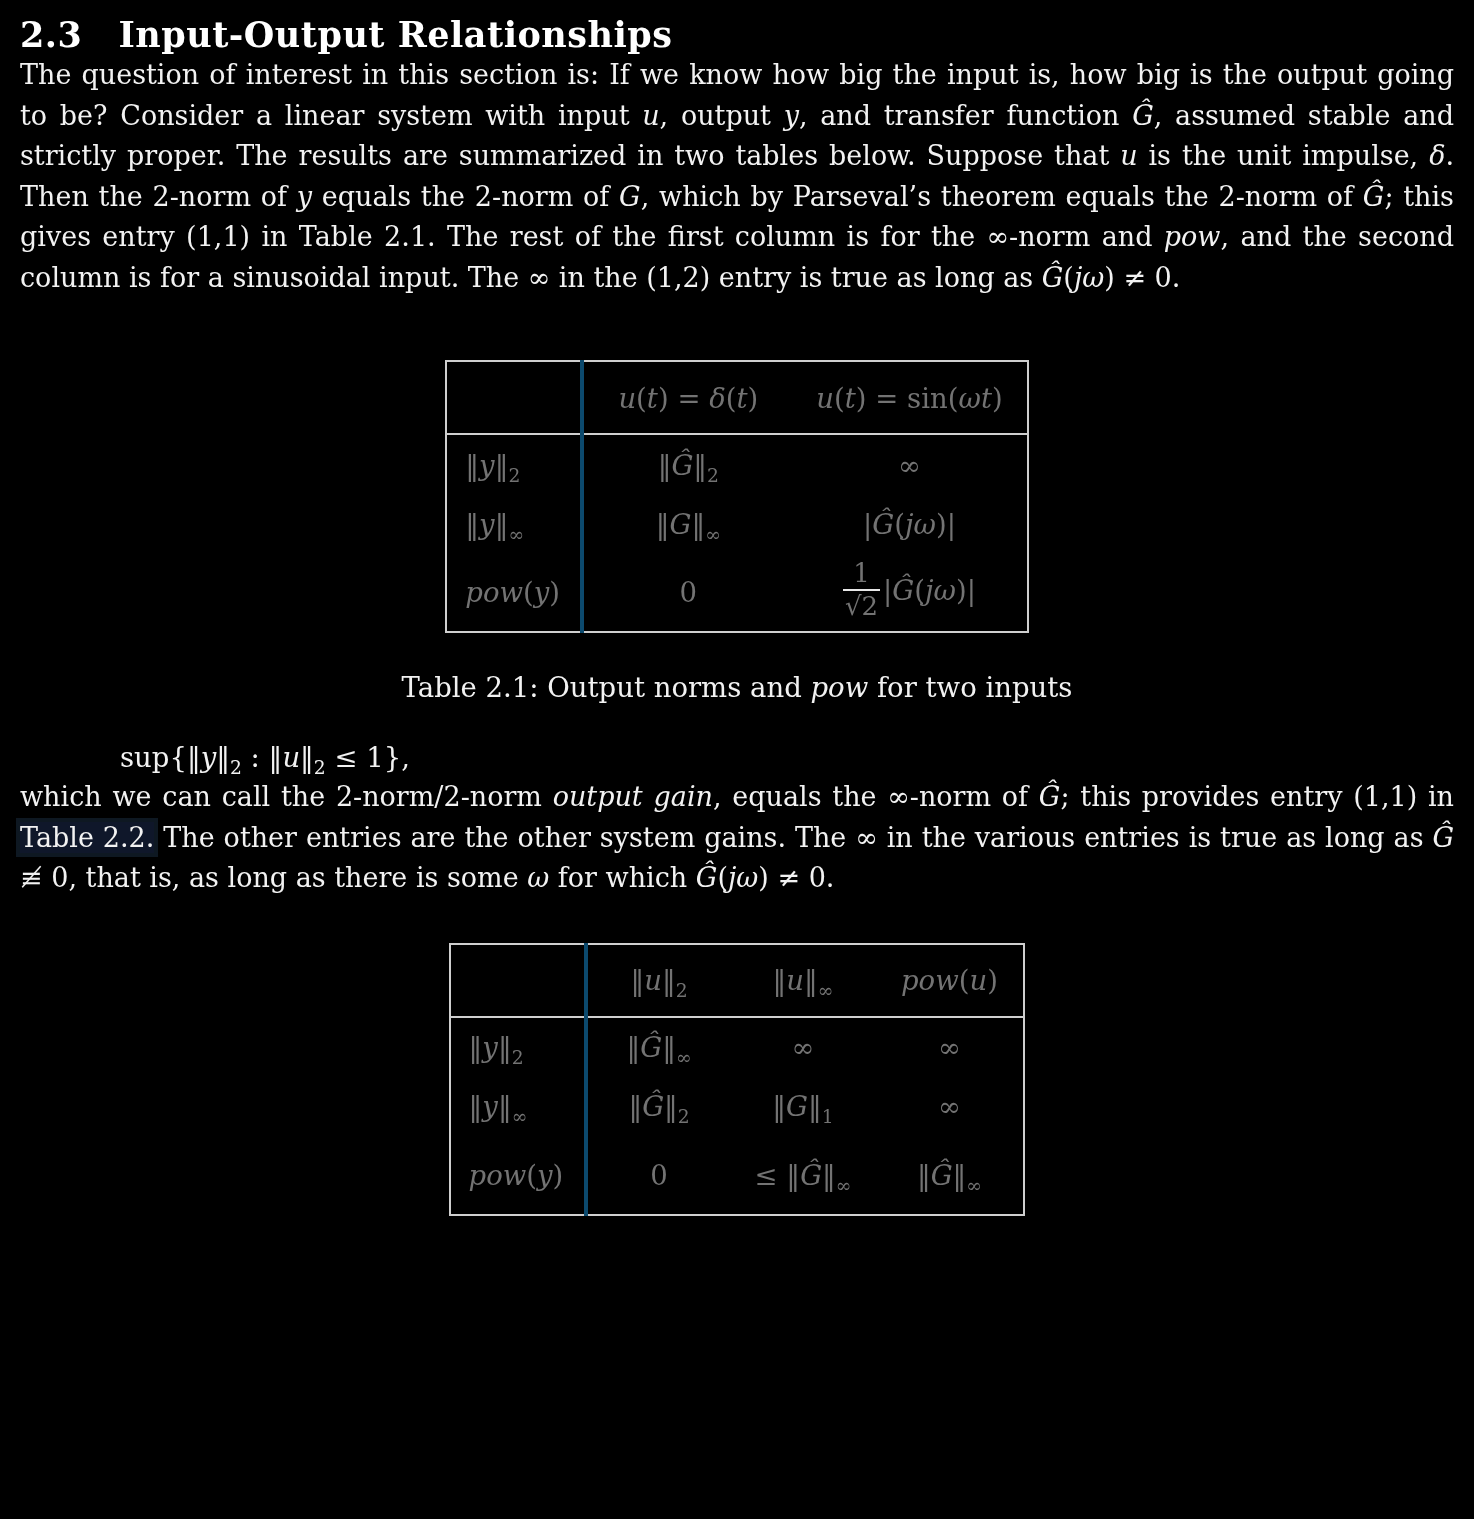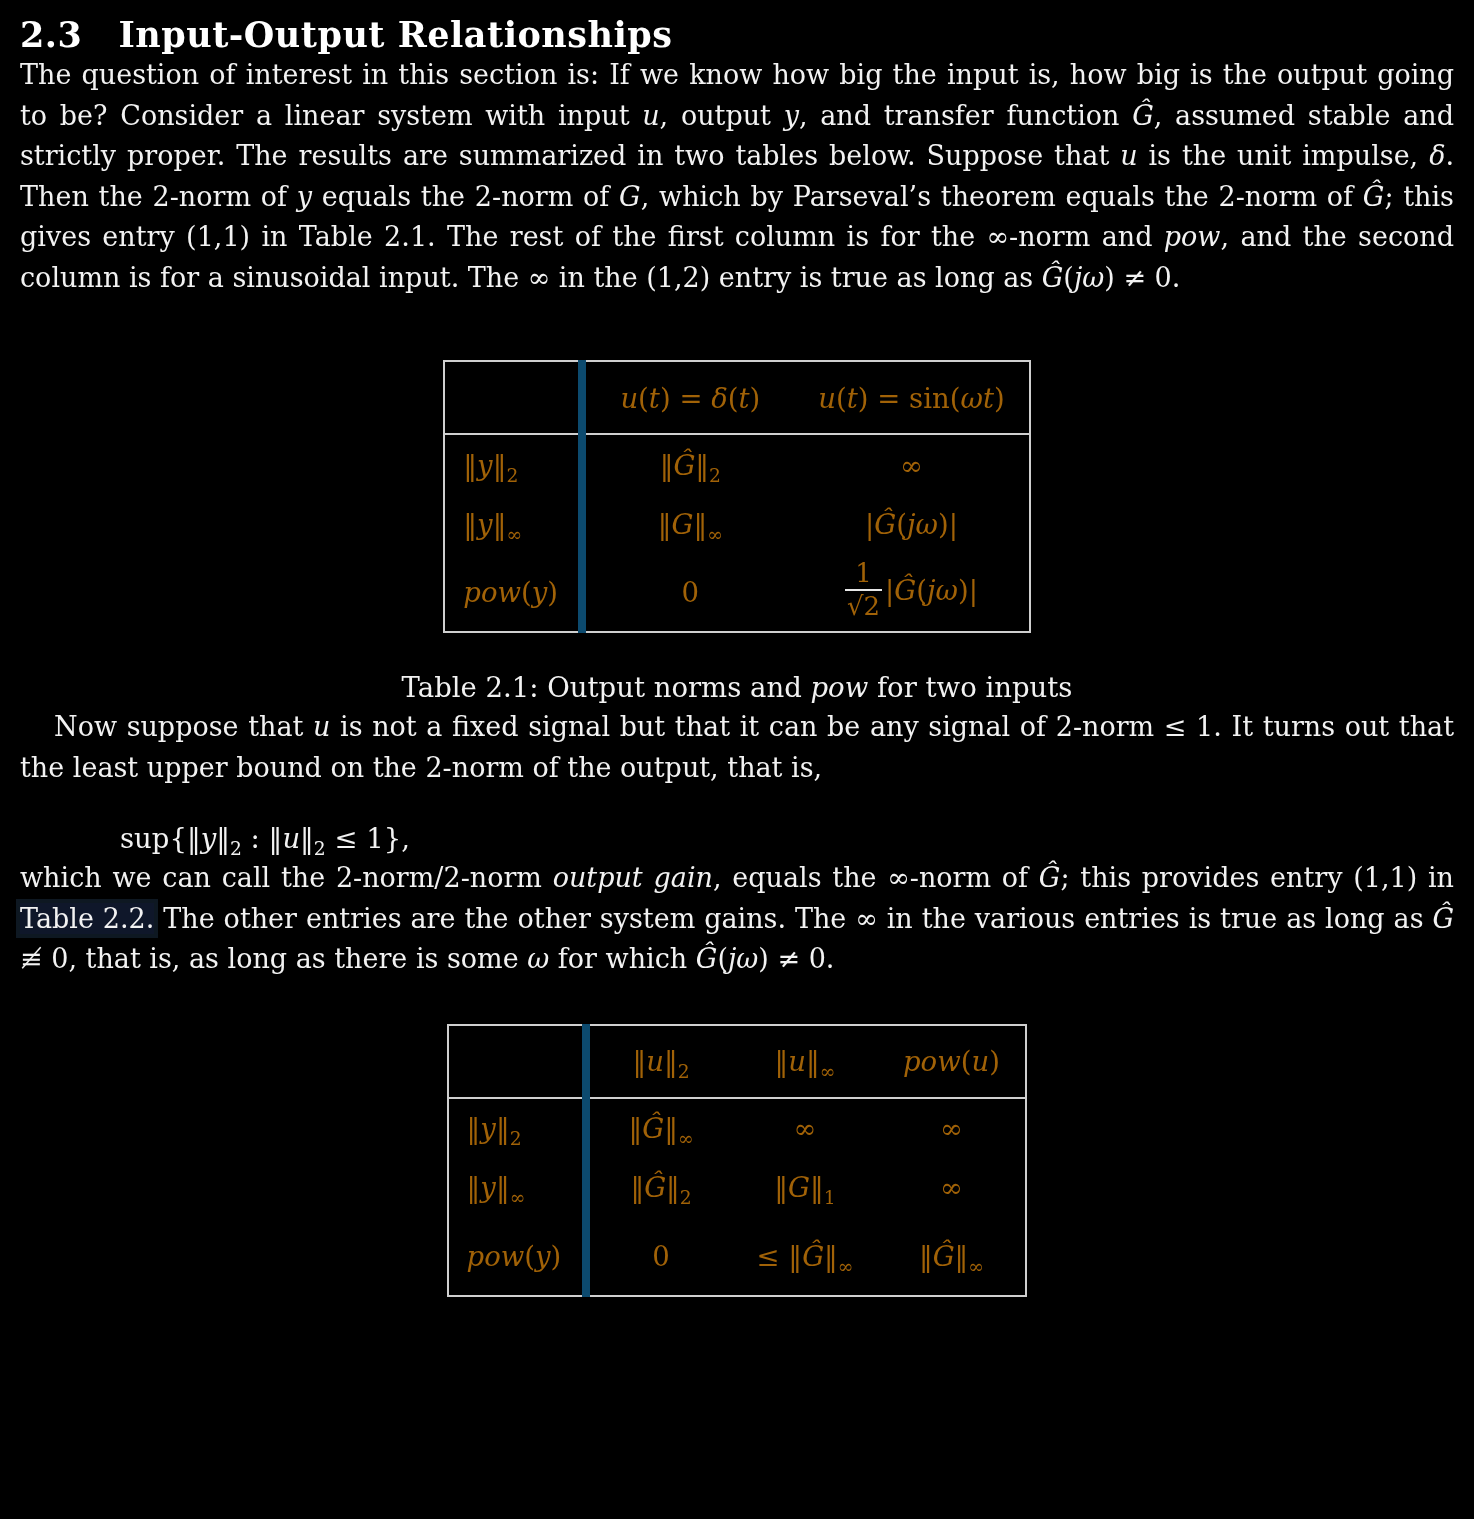--- a/index.html
+++ b/index.html
@@ -52,34 +52,34 @@
     display: flex;
     justify-content: center;
   }
   .t1-wrap { margin-top: 62px; }
   .t2-wrap { margin-top: 44px; }
 
   table.norm-table {
     border-collapse: collapse;
     border: 2px solid #cfcfcf;
     font-size: 27.5px;
-    color: #a16207;
+    color: #737373;
   }
   table.norm-table td {
     text-align: center;
     padding: 0 24px;
     height: 59px;
     white-space: nowrap;
   }
   table.norm-table thead td {
     height: 71px;
     border-bottom: 2px solid #cfcfcf;
   }
   table.norm-table td.label-col {
-    border-right: 8px solid #0c4a6e;
+    border-right: 4px solid #0c4a6e;
     text-align: left;
     padding: 0 18px;
     min-width: 97px;
   }
   table.norm-table tr.tall td { height: 78px; }
 
   .t1 .c2 { min-width: 160px; }
   .t1 .c3 { min-width: 185px; }
   .t2 .c2 { min-width: 95px; }
   .t2 .c3 { min-width: 95px; }
@@ -147,21 +147,20 @@
           <td class="label-col"><i>pow</i>(<i>y</i>)</td>
           <td class="c2">0</td>
           <td class="c3"><span class="frac"><span class="num">1</span><span class="den">√<span class="rad">2</span></span></span>|<i>Ĝ</i>(<i>jω</i>)|</td>
         </tr>
       </tbody>
     </table>
   </div>
 
   <div class="caption cap1">Table 2.1: Output norms and <i>pow</i> for two inputs</div>
 
-  <p class="body-par p2">Now suppose that <i>u</i> is not a fixed signal but that it can be any signal of 2-norm ≤ 1. It turns out that the least upper bound on the 2-norm of the output, that is,</p>
 
   <div class="equation">sup{‖<i>y</i>‖<sub>2</sub> : ‖<i>u</i>‖<sub>2</sub> ≤ 1},</div>
 
   <p class="body-par p3">which we can call the 2-norm/2-norm <i>output gain</i>, equals the ∞-norm of <i>Ĝ</i>; this provides entry (1,1) in <span class="link-hl">Table 2.2.</span> The other entries are the other system gains. The ∞ in the various entries is true as long as <i>Ĝ</i> ≢ 0, that is, as long as there is some <i>ω</i> for which <i>Ĝ</i>(<i>jω</i>) ≠ 0.</p>
 
   <div class="table-wrap t2-wrap">
     <table class="norm-table t2">
       <thead>
         <tr>
           <td class="label-col"></td>

